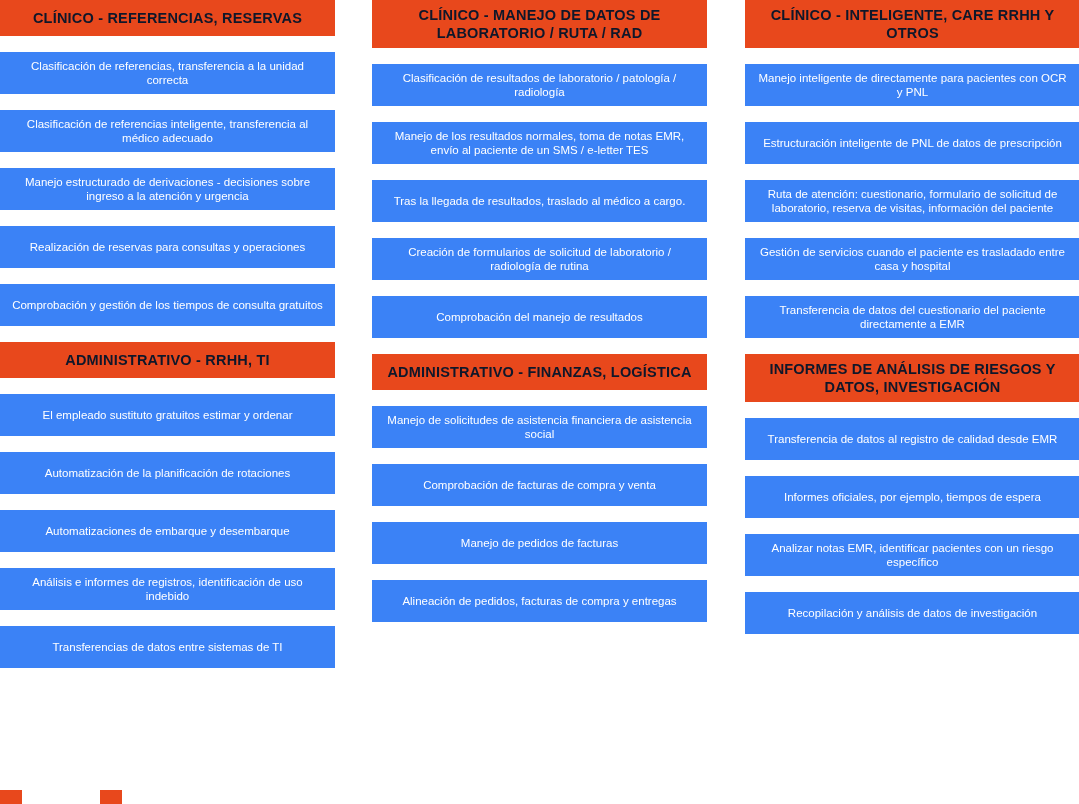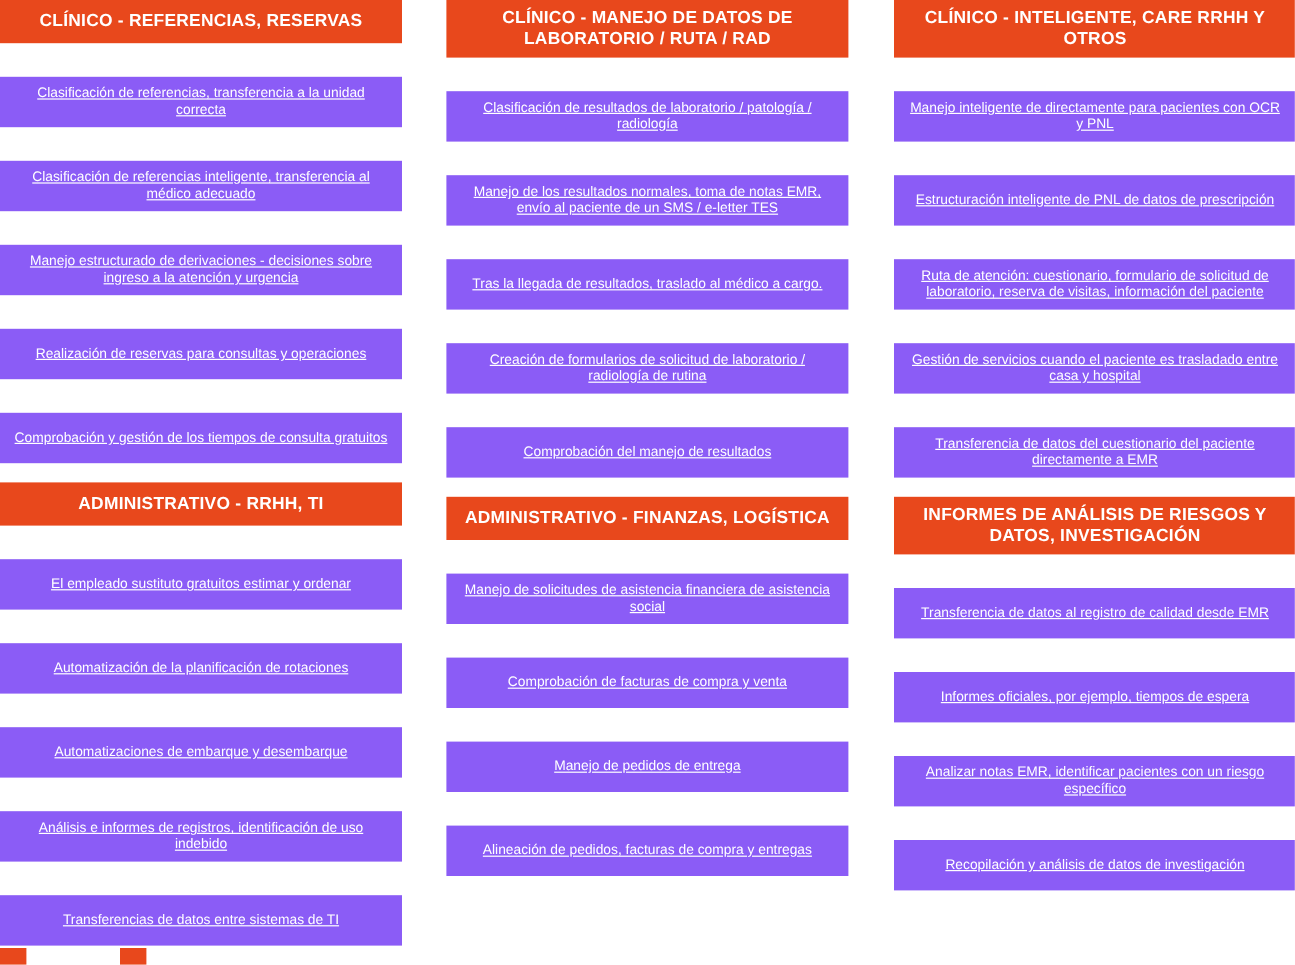--- a/index.html
+++ b/index.html
@@ -27,48 +27,47 @@
     width: 335px;
   }
   .col-0 { left: 0px; }
   .col-1 { left: 372px; }
   .col-2 { left: 745px; }
 
   .group { margin-bottom: 0; }
 
   .group-header {
     background: #E8481C;
-    color: #ffffff;
+    color: #0f172a;
     font-weight: bold;
     font-size: 14.5px;
     line-height: 18px;
     text-align: center;
     padding: 6px 8px;
     box-sizing: border-box;
     min-height: 36px;
     display: flex;
     align-items: center;
     justify-content: center;
     letter-spacing: 0.2px;
   }
 
   .card {
-    background: #8b5cf6;
+    background: #3b82f6;
     color: #ffffff;
     font-size: 11.5px;
     line-height: 14px;
     text-align: center;
     padding: 6px 10px;
     box-sizing: border-box;
     min-height: 42px;
     display: flex;
     align-items: center;
     justify-content: center;
-    margin-top: 28px;
-    text-decoration: underline;
+    margin-top: 16px;
   }
 
   .group-gap { height: 16px; }
 
   .footer-marks {
     position: absolute;
     bottom: 0;
     left: 0;
     width: 1079px;
     height: 16px;
@@ -114,21 +113,21 @@
       <div class="card">Manejo de los resultados normales, toma de notas EMR, envío al paciente de un SMS / e-letter TES</div>
       <div class="card">Tras la llegada de resultados, traslado al médico a cargo.</div>
       <div class="card">Creación de formularios de solicitud de laboratorio / radiología de rutina</div>
       <div class="card">Comprobación del manejo de resultados</div>
     </div>
     <div class="group-gap"></div>
     <div class="group">
       <div class="group-header">ADMINISTRATIVO - FINANZAS, LOGÍSTICA</div>
       <div class="card">Manejo de solicitudes de asistencia financiera de asistencia social</div>
       <div class="card">Comprobación de facturas de compra y venta</div>
-      <div class="card">Manejo de pedidos de entrega</div>
+      <div class="card">Manejo de pedidos de facturas</div>
       <div class="card">Alineación de pedidos, facturas de compra y entregas</div>
     </div>
   </div>
 
   <div class="column col-2">
     <div class="group">
       <div class="group-header">CLÍNICO - INTELIGENTE, CARE RRHH Y OTROS</div>
       <div class="card">Manejo inteligente de directamente para pacientes con OCR y PNL</div>
       <div class="card">Estructuración inteligente de PNL de datos de prescripción</div>
       <div class="card">Ruta de atención: cuestionario, formulario de solicitud de laboratorio, reserva de visitas, información del paciente</div>

